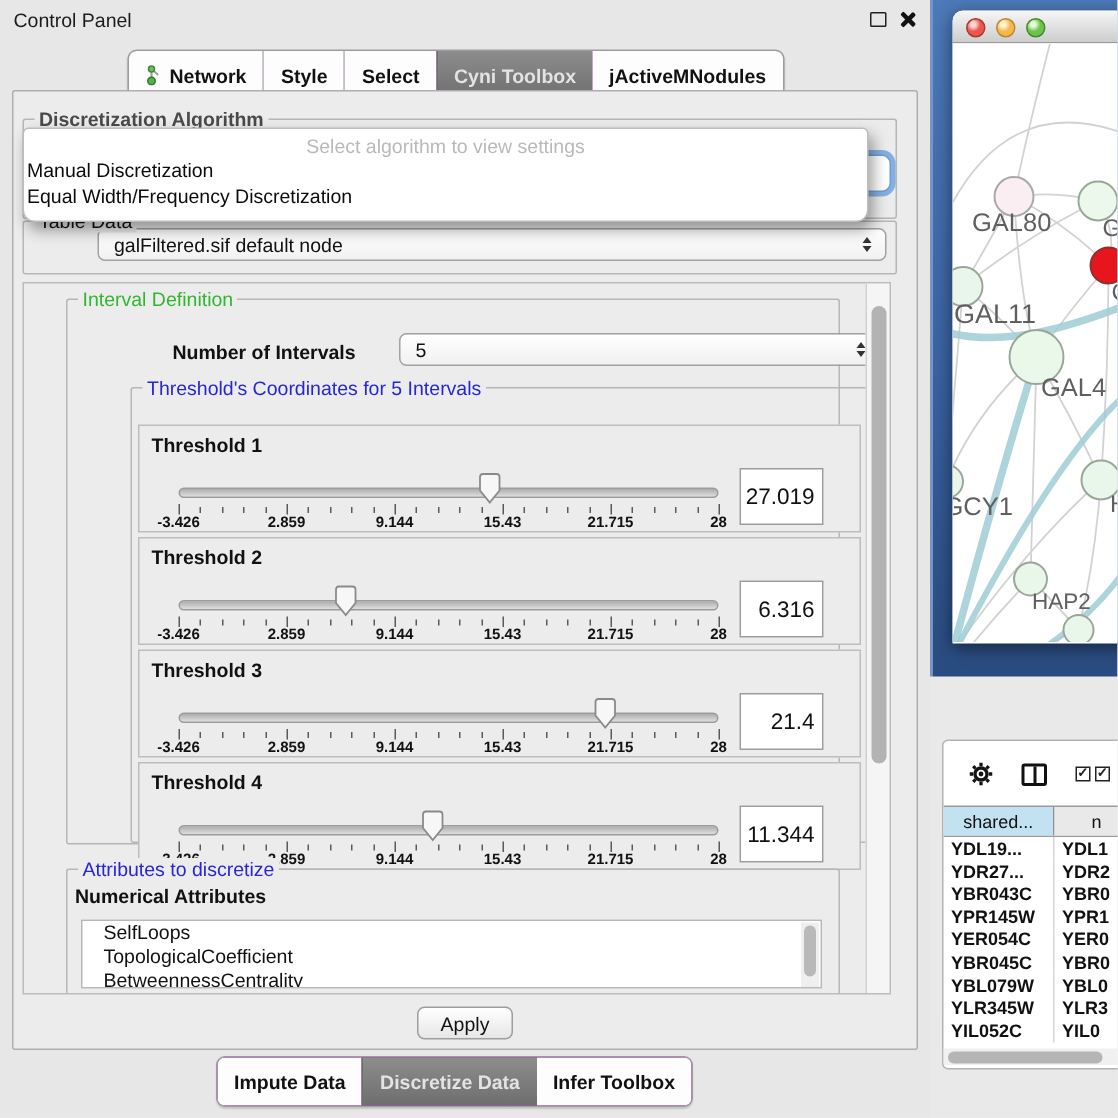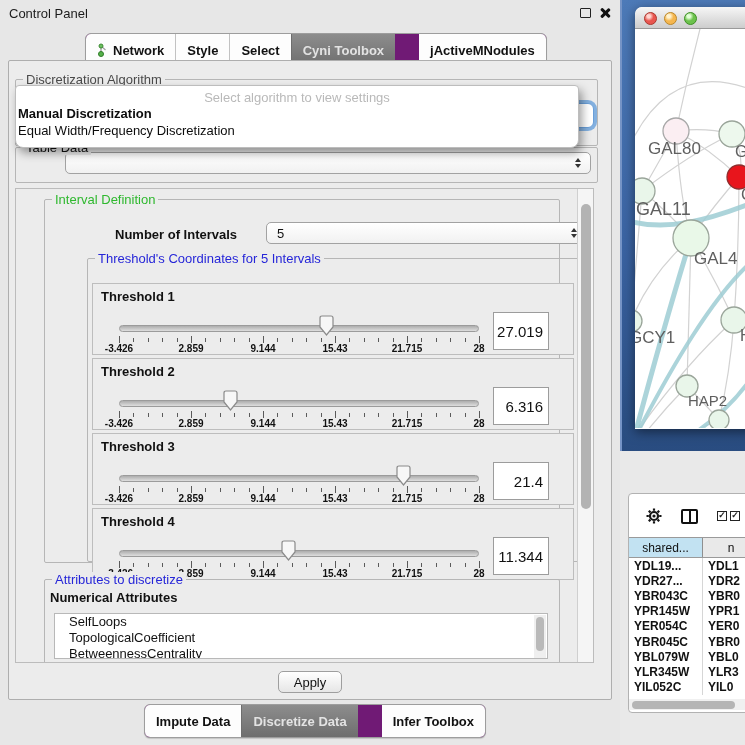--- a/index.html
+++ b/index.html
@@ -9,45 +9,45 @@
   
   .control-panel { position:absolute; left:0; top:0; width:620px; height:745px; background:#e7e7e7; }
   .cp-titlebar { position:absolute; left:0; top:0; width:620px; height:27px; }
   .cp-title { position:absolute; left:9px; top:6px; font-size:13px; color:#1c1c1c; }
   .float-icon { position:absolute; left:580px; top:8px; width:11px; height:10px; border:1.6px solid #222; border-radius:1px; cursor:pointer; }
   .close-icon { position:absolute; left:599px; top:7px; width:12px; height:12px; cursor:pointer; }
   .close-icon:before,.close-icon:after { content:""; position:absolute; left:5px; top:0; width:2.6px; height:12px; background:#111; border-radius:1px; }
   .close-icon:before { transform:rotate(45deg); } .close-icon:after { transform:rotate(-45deg); }
 
   
-  .seg { position:absolute; display:flex; height:34px; background:#701a75; border:1px solid #9d9d9d; border-radius:6px; box-shadow:0 1px 1px rgba(0,0,0,.15); overflow:hidden; }
+  .seg { position:absolute; display:flex; height:34px; background:#a21caf; border:1px solid #9d9d9d; border-radius:6px; box-shadow:0 1px 1px rgba(0,0,0,.15); overflow:hidden; }
   .seg-item { display:flex; align-items:center; gap:5px; padding:0 11px; font-size:13px; font-weight:700; color:#111; background:#fdfdfd; cursor:pointer; white-space:nowrap; }
   .seg-item + .seg-item { border-left:1px solid #c2c2c2; }
   .seg-item.active { background:linear-gradient(#8d8d8d,#6e6e6e); color:#e3e3e3; border-left:1px solid #6e6e6e; }
-  .seg-item.active + .seg-item { border-left:none;margin-left:24px; }
+  .seg-item.active + .seg-item { border-left:none; }
   .top-seg { left:85px; top:33px; }
   .bottom-seg { left:144px; top:704px;justify-content:space-between; }
 
   .cp-main { position:absolute; left:8px; top:60px; width:604px; height:640px; background:#ececec; border:1px solid #aeaeae; border-radius:2px; }
 
   
   .grp { position:absolute; border:1px solid #b6b6b6; border-radius:2px; }
   .grp-legend { position:absolute; top:-8px; left:7px; padding:0 3px; background:#ececec; font-size:13px; white-space:nowrap; }
-  .legend-gray { color:#4a4a4a; font-weight:400; }
+  .legend-gray { color:#4a4a4a; font-weight:700; }
   .legend-green { color:#2eb82e; }
   .legend-blue { color:#2626d8; }
 
   .grp-da { left:6px; top:18px; width:583px; height:67px; }
   .combo-focused { position:absolute; left:440px; top:42px; width:145px; height:25px; background:#fff; border:1px solid #6a9fd8; border-radius:6px; box-shadow:0 0 0 3px rgba(96,156,219,.75); }
 
   
   .popup { position:absolute; left:6px; top:24px; width:564px; height:63px; background:#fff; border:1px solid #bdbdbd; border-radius:4px 4px 8px 8px; box-shadow:3px 5px 10px rgba(0,0,0,.38); z-index:30; }
   .popup-hint { margin-top:4px; text-align:center; font-size:13px; color:#b9b9b9; }
   .popup-item { padding:1px 2px; font-size:13px; color:#0c0c0c; cursor:pointer; }
-  .popup-item.bold { font-weight:700; }
+  .popup-item.bold { font-weight:400; }
 
   .grp-td { left:6px; top:86px; width:583px; height:36px; }
   .grp-td .grp-legend { z-index:10; }
 
   .combo { position:absolute; background:linear-gradient(#ffffff,#f1f1f1); border:1px solid #a2a2a2; border-radius:5px; font-size:13px; color:#111; display:flex; align-items:center; cursor:pointer; }
   .combo-td { left:56px; top:91px; width:526px; height:22px; padding-left:10px; }
   .stepper { position:absolute; right:9px; top:50%; transform:translateY(-50%); display:flex; flex-direction:column; gap:2px; }
   .stepper i { display:block; width:0; height:0; border-left:3.5px solid transparent; border-right:3.5px solid transparent; }
   .stepper .up { border-bottom:4px solid #333; }
   .stepper .dn { border-top:4px solid #333; }
@@ -162,20 +162,21 @@
     <div class="popup">
       <div class="popup-hint">Select algorithm to view settings</div>
       <div class="popup-item bold">Manual Discretization</div>
       <div class="popup-item">Equal Width/Frequency Discretization</div>
     </div>
 
     <div class="grp grp-td">
       <span class="grp-legend" style="color:#111;">Table Data</span>
     </div>
     <div class="combo combo-td">
+      <span>galFiltered.sif default node</span>
       <span class="stepper">
           <i class="up"></i>
           <i class="dn"></i>
         </span>
     </div>
 
     <div class="scrollarea">
       <div class="grp grp-interval">
         <span class="grp-legend legend-green">Interval Definition</span>
         <span class="num-row-label">Number of Intervals</span>

